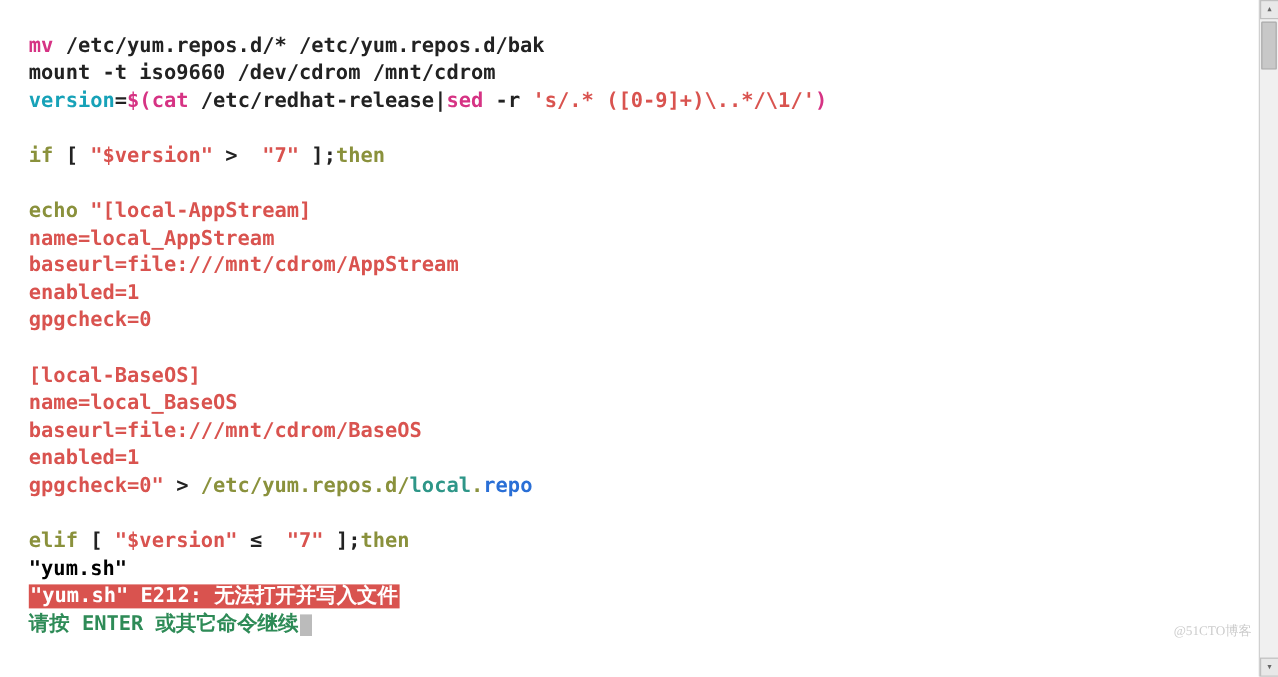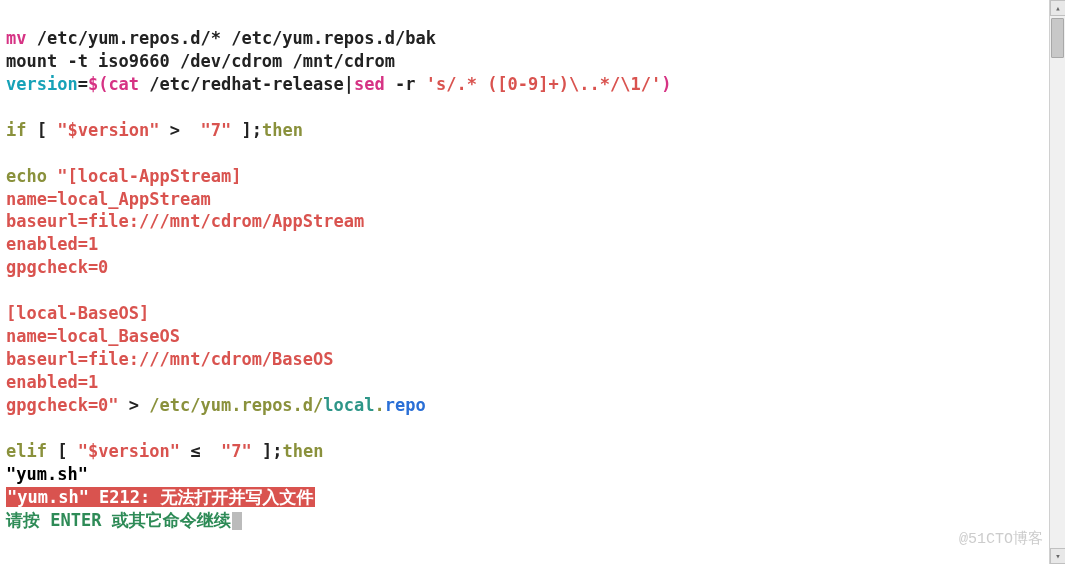--- a/index.html
+++ b/index.html
@@ -8,21 +8,21 @@
     font-family: "Consolas", "DejaVu Sans Mono", monospace;
     font-size: 17px;
     line-height: 1.35;
     font-weight: bold;
     width: 1065px;
     height: 564px;
     overflow: hidden;
     position: relative;
   }
   .content {
-    padding: 4px 6px;
+    padding: 4px 24px;
     white-space: pre;
     position: relative;
   }
   .c-default { color: #222; }
   .c-magenta { color: #d63384; }
   .c-olive   { color: #8a913c; }
   .c-cyan    { color: #17a2b8; }
   .c-red     { color: #d9534f; }
   .c-teal    { color: #2e9688; }
   .c-blue    { color: #2a6fd6; }
@@ -68,25 +68,25 @@
     left:1px;
     right:1px;
     height:40px;
     background:#c8c8c8;
     border:1px solid #a8a8a8;
     border-radius:1px;
   }
   .watermark {
     position:absolute;
     right:22px;
-    bottom:14px;
-    font-size:15px;
+    bottom:30px;
+    font-size:11px;
     color:#ccc;
     font-weight:normal;
-    font-family:Liberation Mono, monospace;
+    font-family:Liberation Serif, serif;
   }
 </style>
 </head>
 <body>
 
 <div class="content">
 <span class="c-magenta">mv</span><span class="c-default"> /etc/yum.repos.d/* /etc/yum.repos.d/bak</span>
 <span class="c-default">mount -t iso9660 /dev/cdrom /mnt/cdrom</span>
 <span class="c-cyan">version</span><span class="c-default">=</span><span class="c-magenta">$(cat</span><span class="c-default"> /etc/redhat-release</span><span class="c-default">|</span><span class="c-magenta">sed</span><span class="c-default"> -r</span><span class="c-red"> 's/.* ([0-9]+)\..*/\1/'</span><span class="c-magenta">)</span>
 

